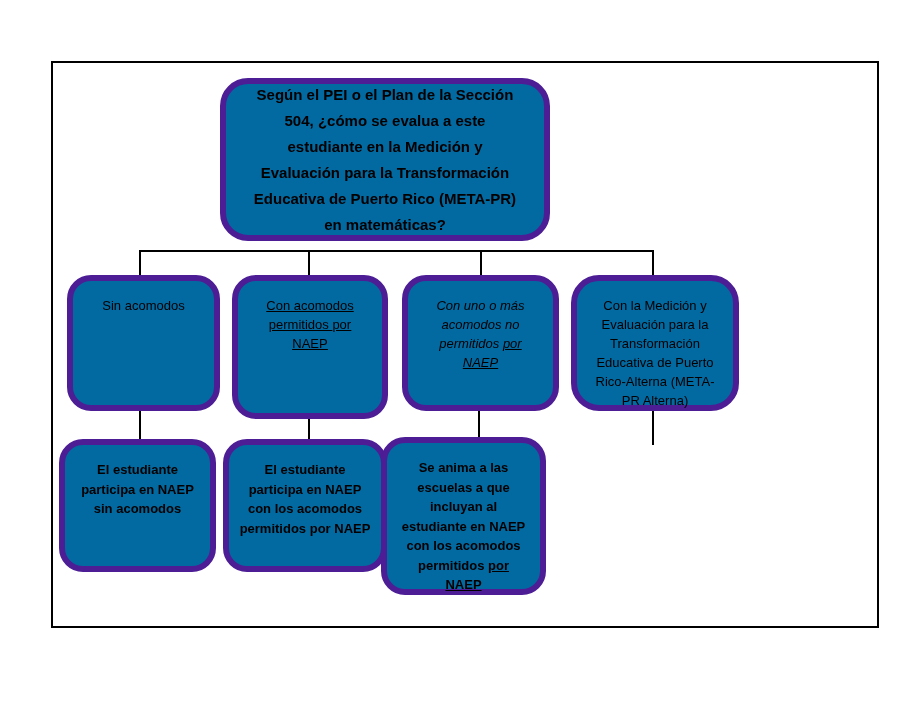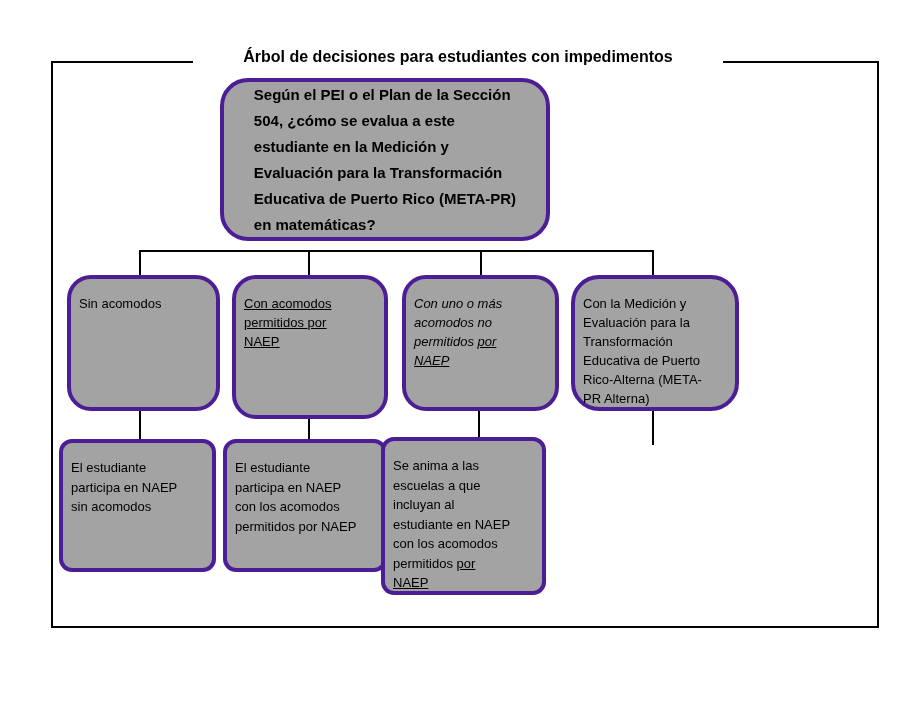--- a/index.html
+++ b/index.html
@@ -28,44 +28,44 @@
     width: 530px;
     text-align: center;
     background: #ffffff;
     font-size: 16px;
     font-weight: bold;
     line-height: 22px;
     padding: 1px 0 2px 0;
   }
   .node {
     position: absolute;
-    border: 4px solid #4c1d95;
-    background: #a3a3a3;
-    text-align: left;
+    border: 6px solid #4c1d95;
+    background: #0369a1;
+    text-align: center;
     white-space: pre-line;
   }
   .question-box {
     left: 220px; top: 78px;
     width: 330px; height: 163px;
     border-radius: 28px;
     font-size: 15px;
     font-weight: bold;
     line-height: 26px;
     display: flex;
     align-items: center;
     justify-content: center;
     padding: 0 8px;
   }
   .option-box, .outcome-box {
     border-radius: 24px;
     font-size: 13px;
     line-height: 19px;
     padding: 15px 8px 0 8px;
   }
-  .outcome-box { font-weight: normal; line-height: 19.5px; border-radius: 13px; }
+  .outcome-box { font-weight: bold; line-height: 19.5px; }
   #option-1 { left: 67px;  top: 275px; width: 153px; height: 136px; }
   #option-2 { left: 232px; top: 275px; width: 156px; height: 144px; text-decoration: underline; }
   #option-3 { left: 402px; top: 275px; width: 157px; height: 136px; font-style: italic; }
   #option-4 { left: 571px; top: 275px; width: 168px; height: 136px; border-radius: 28px; }
   #outcome-1 { left: 59px;  top: 439px; width: 157px; height: 133px; }
   #outcome-2 { left: 223px; top: 439px; width: 164px; height: 133px; }
   #outcome-3 { left: 381px; top: 437px; width: 165px; height: 158px; }
   #outcome-4 { left: 571px; top: 443px; width: 166px; height: 134px; }
   .line {
     position: absolute;
@@ -83,21 +83,20 @@
   #stub-bot-4 { left: 652px; top: 409px; height: 36px; }
   .u { text-decoration: underline; }
 </style>
 </head>
 <body>
 
 <div class="canvas">
 
   <div class="outer-border"></div>
 
-  <div class="diagram-title">Árbol de decisiones para estudiantes con impedimentos</div>
 
   <div class="node question-box">
     <div>Según el PEI o el Plan de la Sección
 504, ¿cómo se evalua a este
 estudiante en la Medición y
 Evaluación para la Transformación
 Educativa de Puerto Rico (META-PR)
 en matemáticas?</div>
   </div>
 

